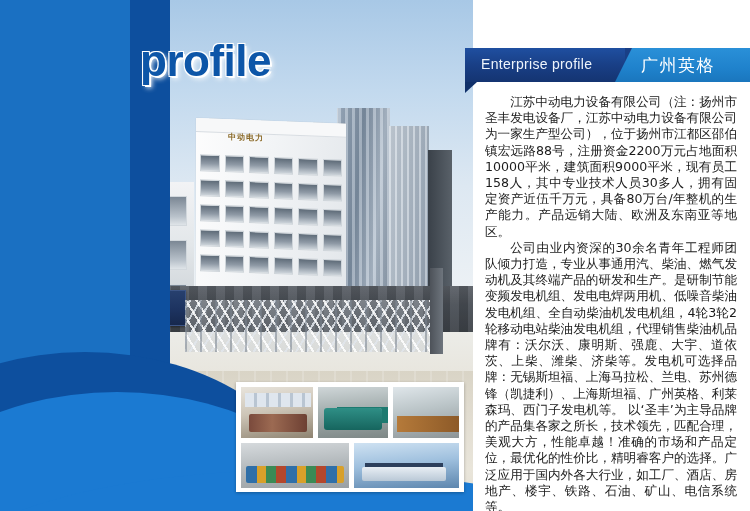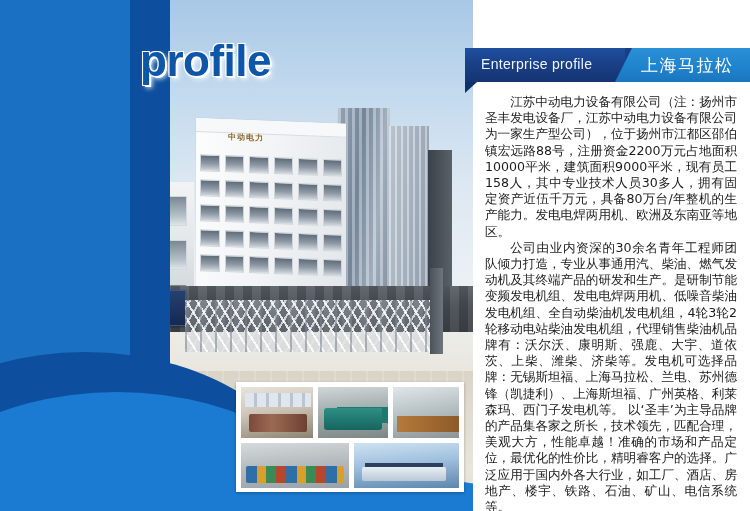--- a/index.html
+++ b/index.html
@@ -273,24 +273,24 @@
   </div>
 
   <div id="right">
     <div class="rt-inner">
 
       <div class="ribbon">
         <div class="rb-dark"></div>
         <div class="rb-light"></div>
         <div class="rb-tail"></div>
         <div class="rb-en">Enterprise profile</div>
-        <div class="rb-cn">上海马拉松</div>
+        <div class="rb-cn">广州英格</div>
       </div>
 
       <div class="body-text">
-        <p>江苏中动电力设备有限公司（注：扬州市圣丰发电设备厂，江苏中动电力设备有限公司为一家生产型公司），位于扬州市江都区邵伯镇宏远路88号，注册资金2200万元占地面积10000平米，建筑面积9000平米，现有员工158人，其中专业技术人员30多人，拥有固定资产近伍千万元，具备80万台/年整机的生产能力。发电电焊两用机、欧洲及东南亚等地区。</p>
+        <p>江苏中动电力设备有限公司（注：扬州市圣丰发电设备厂，江苏中动电力设备有限公司为一家生产型公司），位于扬州市江都区邵伯镇宏远路88号，注册资金2200万元占地面积10000平米，建筑面积9000平米，现有员工158人，其中专业技术人员30多人，拥有固定资产近伍千万元，具备80万台/年整机的生产能力。产品远销大陆、欧洲及东南亚等地区。</p>
         <p>公司由业内资深的30余名青年工程师团队倾力打造，专业从事通用汽、柴油、燃气发动机及其终端产品的研发和生产。是研制节能变频发电机组、发电电焊两用机、低噪音柴油发电机组、全自动柴油机发电机组，4轮3轮2轮移动电站柴油发电机组，代理销售柴油机品牌有：沃尔沃、康明斯、强鹿、大宇、道依茨、上柴、潍柴、济柴等。发电机可选择品牌：无锡斯坦福、上海马拉松、兰电、苏州德锋（凯捷利）、上海斯坦福、广州英格、利莱森玛、西门子发电机等。 以‘圣丰’为主导品牌的产品集各家之所长，技术领先，匹配合理，美观大方，性能卓越！准确的市场和产品定位，最优化的性价比，精明睿客户的选择。广泛应用于国内外各大行业，如工厂、酒店、房地产、楼宇、铁路、石油、矿山、电信系统等。</p>
       </div>
 
     </div>
   </div>
 
 </div>
 
 </body></html>

